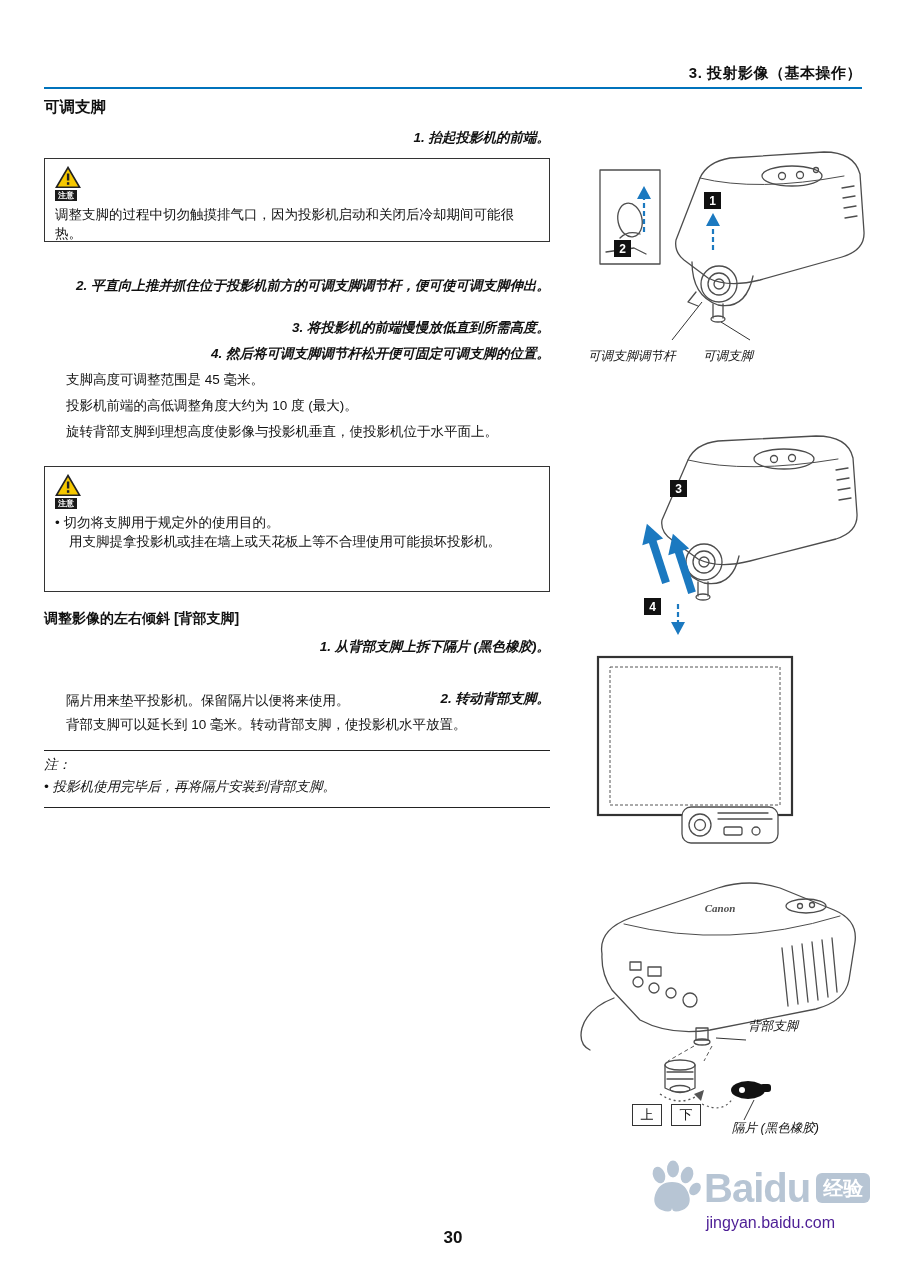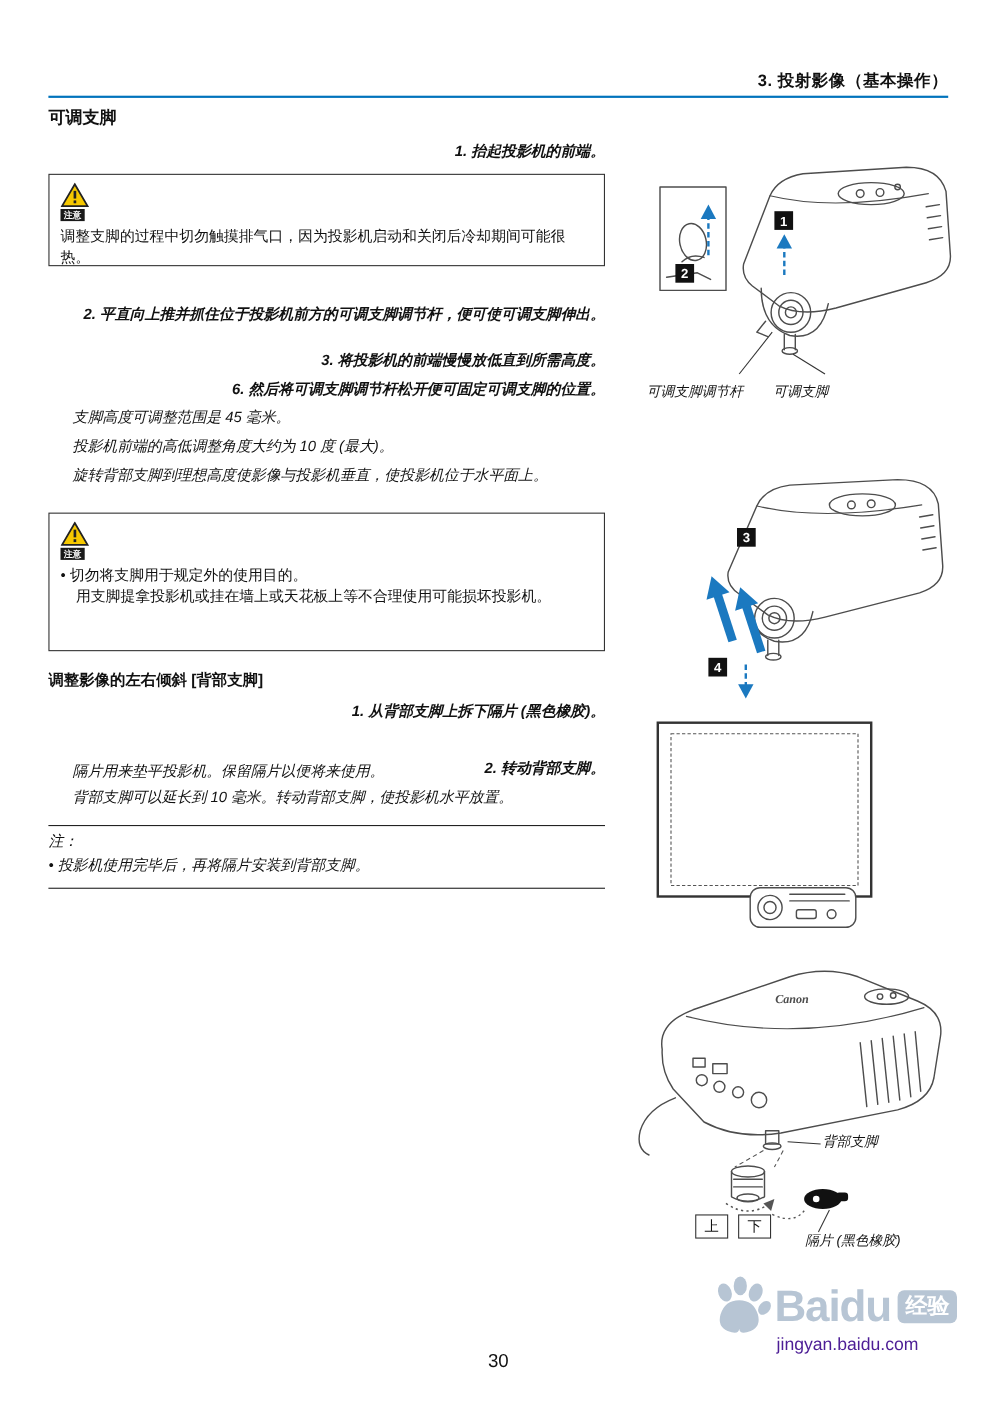--- a/index.html
+++ b/index.html
@@ -15,21 +15,21 @@
   .header-title { top:64px; right:44px; font-size:15px; font-weight:bold; letter-spacing:.5px; }
   .header-rule  { top:87px; left:44px; width:818px; height:2px; background:#0073bc; }
 
   
   .ltitle   { left:44px; top:97px;  font-size:15.5px; font-weight:bold; }
   .step     { left:44px; width:506px; font-size:13.5px; font-weight:bold; font-style:italic; line-height:20px; padding-left:20px; text-indent:-20px;text-align:right; }
   .step1    { top:128px; }
   .step2    { top:276px; }
   .step3    { top:318px; }
   .step4    { top:344px; }
-  .bodyit   { left:66px; width:484px; font-size:13.5px; font-style:italic; line-height:20px; }
+  .bodyit   { left:66px; width:484px; font-size:13.5px; line-height:20px; }
   .para1    { top:370px; }
   .para2    { top:396px; }
   .para3    { top:422px; }
   .sec2title{ left:44px; top:610px; font-size:14px; font-weight:bold; }
   .s2step1  { top:637px; }
   .s2step1d { top:663px;margin-top:28px; }
   .s2step2  { top:689px; }
   .s2step2d { top:715px; }
 
   
@@ -57,21 +57,21 @@
   .updown-box { position:absolute; width:30px; height:22px; border:1.2px solid #333; font-size:13px; text-align:center; line-height:20px; background:#fff; }
 
   
   .watermark { left:644px; top:1160px; width:236px; height:80px; }
   .wm-row { display:flex; align-items:center; }
   .wm-brand { font-size:40px; font-weight:bold; color:#b7c5d4; letter-spacing:-1px; line-height:44px; margin-left:2px; }
   .wm-badge { margin-left:6px; background:#b7c5d4; color:#fff; font-size:20px; font-weight:bold; border-radius:6px; padding:3px 7px; line-height:24px; }
   .wm-url { color:#4c1d95; font-size:16px; margin:-2px 0 0 62px; }
 
   
-  .page-number { left:0; top:1228px; width:100%; text-align:center; font-size:17px; font-weight:normal; }
+  .page-number { left:0; top:1228px; width:100%; text-align:center; font-size:17px; font-weight:bold; }
 
   svg { display:block; }
   .lineart { stroke:#4d4d4d; fill:none; stroke-width:1.3; stroke-linecap:round; stroke-linejoin:round; }
   .leader { stroke:#333; stroke-width:1; fill:none; }
 </style>
 </head>
 <body>
 
 <div class="abs header-title">3. 投射影像（基本操作）</div>
 <div class="abs header-rule"></div>
@@ -86,21 +86,21 @@
       <rect x="11.9" y="7.5" width="2.4" height="7" fill="#222"></rect>
       <rect x="11.9" y="16.2" width="2.4" height="2.6" fill="#222"></rect>
     </svg>
     <div class="caution-icon-label">注意</div>
   </div>
   <div class="caution-text">调整支脚的过程中切勿触摸排气口，因为投影机启动和关闭后冷却期间可能很热。</div>
 </div>
 
 <div class="abs step step2">2. 平直向上推并抓住位于投影机前方的可调支脚调节杆，便可使可调支脚伸出。</div>
 <div class="abs step step3">3. 将投影机的前端慢慢放低直到所需高度。</div>
-<div class="abs step step4">6. 然后将可调支脚调节杆松开便可固定可调支脚的位置。</div>
+<div class="abs step step4">4. 然后将可调支脚调节杆松开便可固定可调支脚的位置。</div>
 
 <div class="abs bodyit para1">支脚高度可调整范围是 45 毫米。</div>
 <div class="abs bodyit para2">投影机前端的高低调整角度大约为 10 度 (最大)。</div>
 <div class="abs bodyit para3">旋转背部支脚到理想高度使影像与投影机垂直，使投影机位于水平面上。</div>
 
 <div class="abs caution caution2">
   <div class="caution-icon">
     <svg width="26" height="23" viewBox="0 0 26 23">
       <path d="M13 1.5 L24.6 21.3 L1.4 21.3 Z" fill="#f6c800" stroke="#222" stroke-width="1.6"></path>
       <rect x="11.9" y="7.5" width="2.4" height="7" fill="#222"></rect>
@@ -255,21 +255,21 @@
     <polygon points="136,232 126,236 133,243" fill="#555"></polygon>
     <g>
       <ellipse cx="180" cy="232" rx="17" ry="9" fill="#111"></ellipse>
       <rect x="192" y="226" width="11" height="8" rx="3" fill="#111"></rect>
       <circle cx="174" cy="232" r="3" fill="#fff"></circle>
       <path d="M134,246 Q155,256 165,240" stroke="#555" stroke-width="1.2" stroke-dasharray="2 3" fill="none"></path>
     </g>
     <path class="leader" d="M178,182 L148,180"></path>
     <path class="leader" d="M186,242 L176,262"></path>
   </svg>
-  <div class="figcap" style="left:180px;top:172px">背部支脚</div>
+  <div class="figcap" style="left:180px;top:160px">背部支脚</div>
   <div class="updown-box" style="left:64px;top:246px">上</div>
   <div class="updown-box" style="left:103px;top:246px">下</div>
   <div class="figcap" style="left:164px;top:262px">隔片 (黑色橡胶)</div>
 </div>
 
 <div class="abs watermark">
   <div class="wm-row">
     <svg width="58" height="56" viewBox="0 0 58 56">
       <g fill="#b7c5d4">
         <ellipse cx="15" cy="15" rx="6" ry="8.5" transform="rotate(-20 15 15)"></ellipse>

